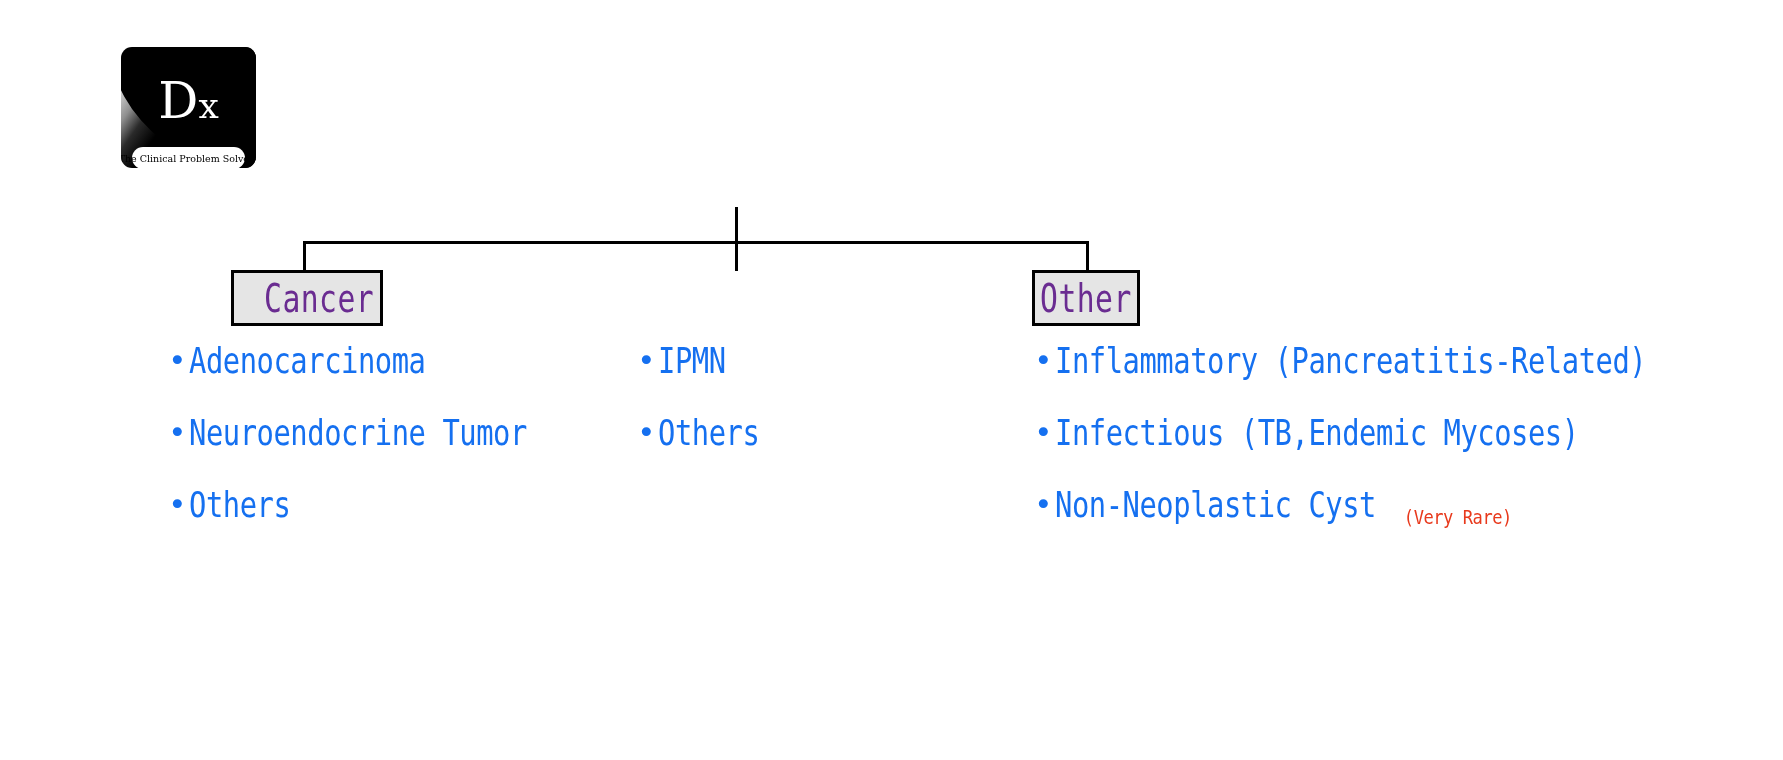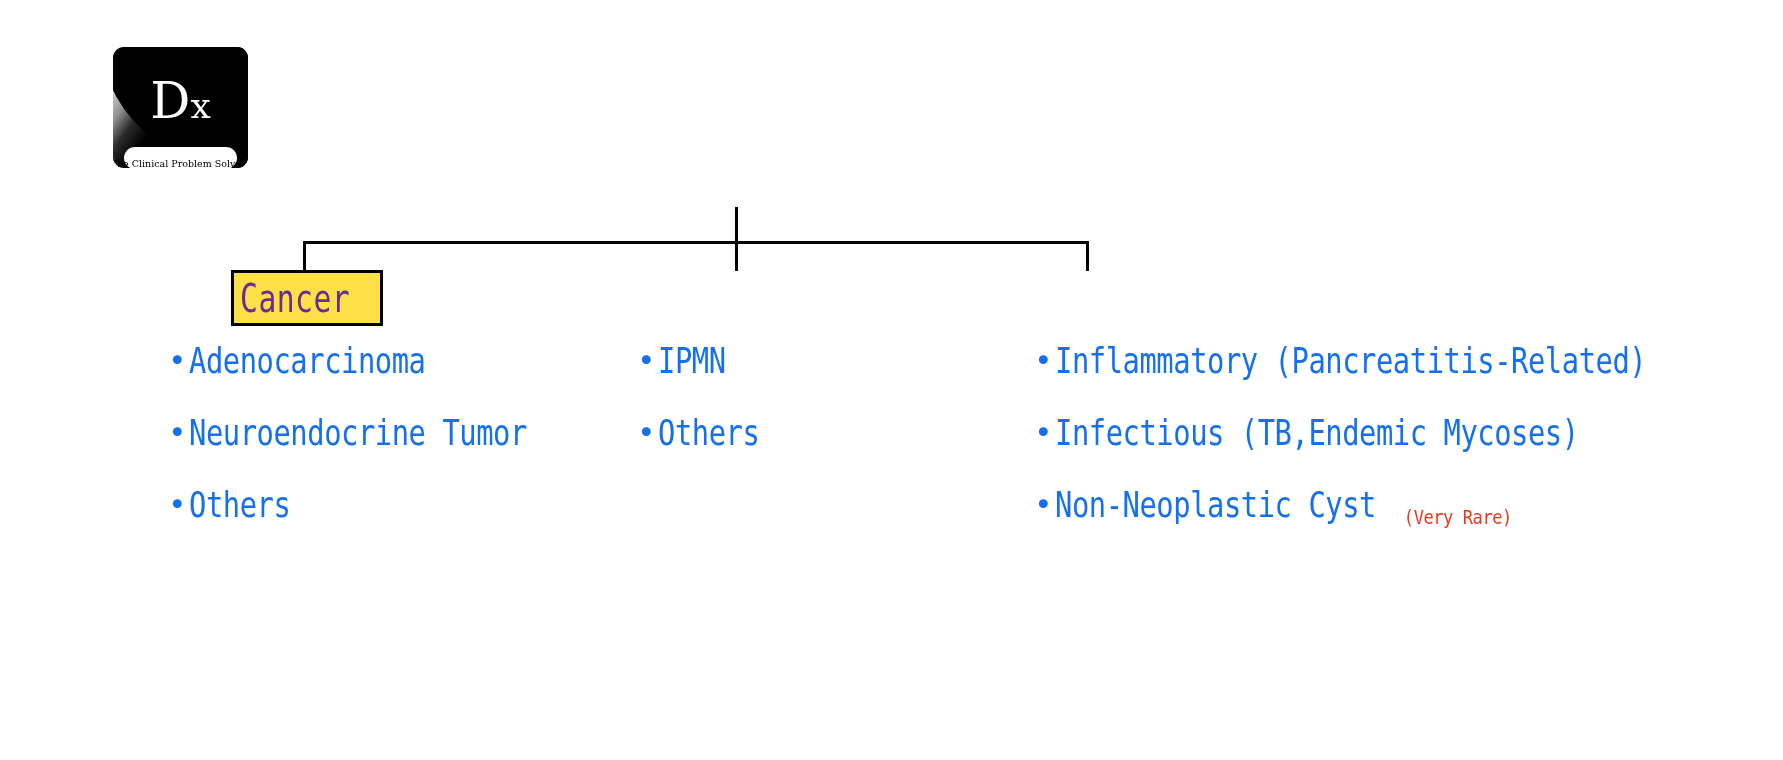--- a/index.html
+++ b/index.html
@@ -5,42 +5,42 @@
   html,body{margin:0;padding:0;}
   body{
     width:1783px;height:760px;background:#ffffff;
     font-family:"DejaVu Sans","Liberation Sans",sans-serif;
     overflow:hidden;position:relative;
   }
   #canvas{position:absolute;left:0;top:0;width:1783px;height:760px;}
 
   
   .logo{
-    position:absolute;left:113px;top:47px;width:135px;height:121px;
+    position:absolute;left:121px;top:47px;width:135px;height:121px;
     border-radius:11px;overflow:hidden;
     background:linear-gradient(125deg,#f2f2f2 0%,#cfcfcf 14%,#8e8e8e 24%,#2a2a2a 33%,#000000 44%,#000000 100%);
   }
   .logo-swoop{
     position:absolute;left:-6%;top:-8%;width:120%;height:118%;
     background:#000;
     border-radius:0 0 0 100%;
     transform:rotate(-4deg);
     clip-path:ellipse(98% 86% at 86% 46%);
   }
   .logo-dx{
     position:absolute;left:0;right:0;top:29px;text-align:center;
     font-family:"DejaVu Serif","Liberation Serif",serif;
     color:#ffffff;line-height:1;letter-spacing:0px;
   }
   .logo-dx .d{font-size:50px;}
   .logo-dx .x{font-size:36px;}
   .logo-pill{
     position:absolute;left:11px;top:100px;width:113px;height:22px;
     background:#ffffff;border-radius:11px;
-    display:flex;align-items:flex-end;justify-content:center;
+    display:flex;align-items:center;justify-content:center;
   }
   .logo-pill span{
     font-family:"DejaVu Serif","Liberation Serif",serif;
     font-size:9.5px;color:#000;white-space:nowrap;
   }
 
   
   .title-wrap{position:absolute;left:556px;top:86px;width:390px;text-align:center;}
   .title{
     font-family:"DejaVu Sans Mono","Liberation Mono",monospace;
@@ -56,22 +56,22 @@
   
   .ln{position:absolute;background:#000;}
   .stem{left:735px;top:207px;width:3px;height:35px;}
   .hbar{left:303px;top:241px;width:786px;height:3px;}
   .drop1{left:303px;top:241px;width:3px;height:30px;}
   .drop2{left:735px;top:241px;width:3px;height:30px;}
   .drop3{left:1086px;top:241px;width:3px;height:30px;}
 
   
   .nbox{
-    position:absolute;border:3px solid #000;background:#fde047;
-    display:flex;align-items:center;justify-content:flex-start;
+    position:absolute;border:3px solid #000;background:#e5e5e5;
+    display:flex;align-items:center;justify-content:flex-end;
   }
   .nbox-label{
     font-family:"DejaVu Sans Mono","Liberation Mono",monospace;
     font-size:33px;font-weight:400;color:#6A2C91;
     letter-spacing:0.5px;white-space:nowrap;line-height:1;
     transform:scaleX(0.9) scaleY(1.18);
   }
   #box-cancer{left:231px;top:270px;width:146px;height:50px;}
   #box-neoplastic{left:645px;top:270px;width:211px;height:50px;}
   #box-other{left:1032px;top:270px;width:102px;height:50px;}
@@ -115,20 +115,23 @@
 
   <div class="ln stem"></div>
   <div class="ln hbar"></div>
   <div class="ln drop1"></div>
   <div class="ln drop2"></div>
   <div class="ln drop3"></div>
 
   <div class="nbox" id="box-cancer">
     <span class="nbox-label">Cancer</span>
   </div>
+  <div class="nbox" id="box-other">
+    <span class="nbox-label">Other</span>
+  </div>
 
   <div class="col" id="col-cancer">
     <div class="bullet">
       <span class="dot">•</span>
       <span class="txt">Adenocarcinoma</span>
     </div>
     <div class="bullet">
       <span class="dot">•</span>
       <span class="txt">Neuroendocrine Tumor</span>
     </div>

